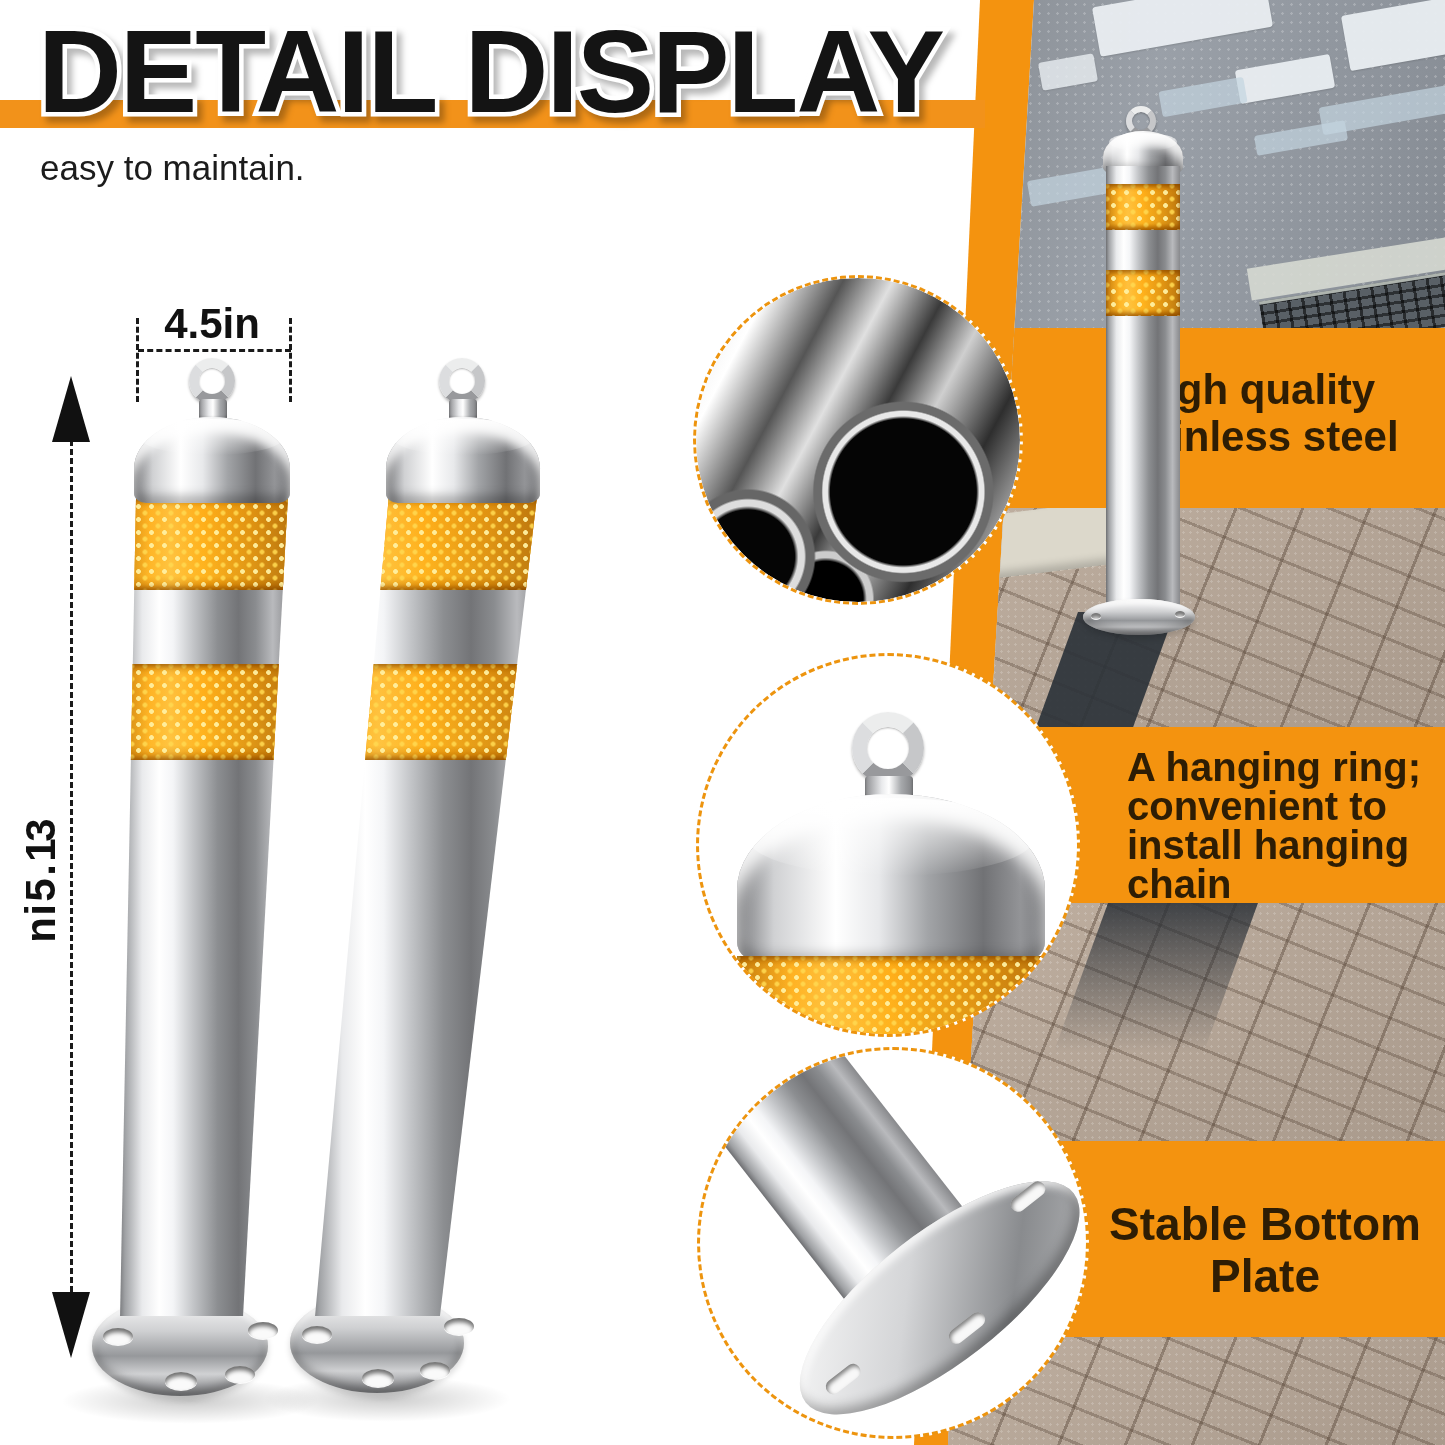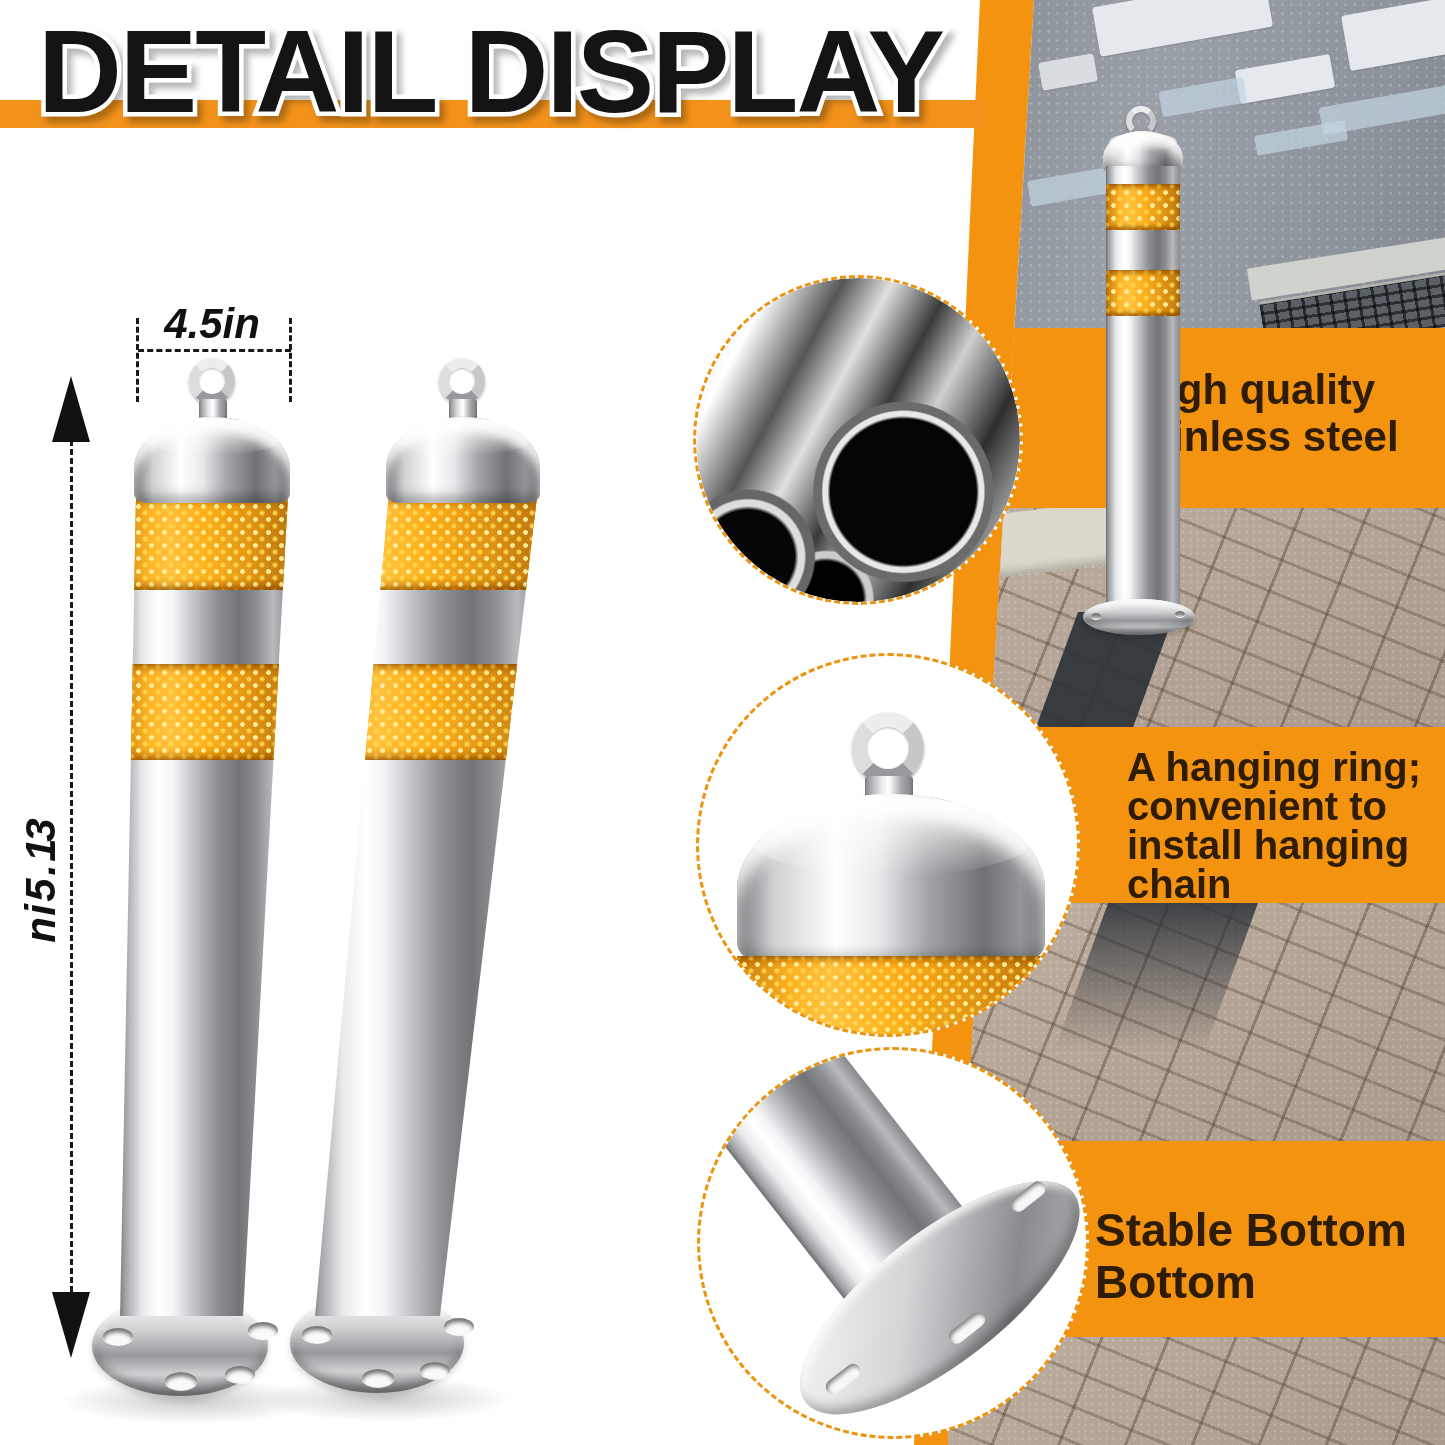--- a/index.html
+++ b/index.html
@@ -10,21 +10,21 @@
   }
   .abs { position:absolute; }
 
   
   .title-bar { left:0; top:100px; width:985px; height:28px; background:#F2921A; z-index:5; }
   .title-svg { left:34px; top:8px; z-index:6; filter:drop-shadow(5px 6px 3px rgba(0,0,0,.28)); }
   .description { left:40px; top:146px; width:930px; z-index:6;
     font-size:35px; line-height:43px; color:#1c1c1c; }
 
   
-  .dim { z-index:7; color:#111;font-style:italic; }
+  .dim { z-index:7; color:#111; }
   .dim-width-label { left:128px; top:300px; width:168px; text-align:center;
     font-size:42px; font-weight:bold; }
   .dash-h { border-top:3px dashed #1a1a1a; }
   .dash-v { border-left:3px dashed #1a1a1a; }
   .dim-h-line { left:138px; top:349px; width:153px; height:0; }
   .dim-tick-left { left:136px; top:318px; width:0; height:84px; }
   .dim-tick-right { left:289px; top:318px; width:0; height:84px; }
   .varrow-line { left:70px; top:440px; width:0; height:852px; }
   .tri-up { left:52px; top:376px; width:0; height:0;
     border-left:19px solid transparent; border-right:19px solid transparent;
@@ -117,21 +117,21 @@
   .shadow2 { left:1108px; top:903px; width:150px; height:175px;
     background:linear-gradient(180deg, rgba(42,48,55,.85), rgba(42,48,55,0) 85%);
     transform:skewX(-20deg); transform-origin:top left; }
   .band { left:900px; width:545px; background:#F4930F; }
   .band-1 { top:328px; height:180px; }
   .band-2 { top:727px; height:176px; }
   .band-3 { top:1141px; height:196px; }
   .band-text { color:#2e1d04; font-weight:600; z-index:3; }
   .bt-1 { left:1090px; top:366px; width:330px; text-align:center; font-size:42px; line-height:47px; }
   .bt-2 { left:1127px; top:748px; width:330px; text-align:left; font-size:40px; line-height:39px; }
-  .bt-3 { left:1095px; top:1198px; width:340px; text-align:left; font-size:46px; line-height:52px;margin-top:6px; }
+  .bt-3 { left:1095px; top:1198px; width:340px; text-align:center; font-size:46px; line-height:52px; }
 
   
   .mini { z-index:3; }
   .mini-ring { left:1126px; top:106px; width:30px; height:30px; border-width:6px; }
   .mini-cap { left:1103px; top:131px; width:80px; height:42px;
     border-radius:40px 40px 8px 8px / 26px 26px 6px 6px; }
   .mini-shaft { left:1106px; top:166px; width:74px; height:446px; }
   .mini-band-a { left:1106px; top:184px; width:74px; height:46px; }
   .mini-band-b { left:1106px; top:270px; width:74px; height:46px; }
   .mini-flange { left:1083px; top:599px; width:112px; height:36px; }
@@ -205,21 +205,21 @@
     <div>High quality</div>
     <div>stainless steel</div>
   </div>
   <div class="abs band-text bt-2">
     <div>A hanging ring;</div>
     <div>convenient to</div>
     <div>install hanging chain</div>
   </div>
   <div class="abs band-text bt-3">
     <div>Stable Bottom</div>
-    <div>Bottom</div>
+    <div>Plate</div>
   </div>
 
   <div class="abs mini ring mini-ring"></div>
   <div class="abs mini cap mini-cap"></div>
   <div class="abs mini metal-h mini-shaft"></div>
   <div class="abs mini reflect mini-band-a"></div>
   <div class="abs mini reflect mini-band-b"></div>
   <div class="abs mini flange mini-flange">
     <div class="abs hole mini-hole" style="left:8px;top:14px;"></div>
     <div class="abs hole mini-hole" style="left:92px;top:12px;"></div>
@@ -245,20 +245,21 @@
         <div class="abs c3-hole" style="left:282px;top:32px;width:40px;height:15px;"></div>
       </div>
     </div>
   </div>
 
   <div class="abs title-bar"></div>
   <svg class="abs title-svg" width="950" height="135" viewBox="0 0 950 135">
     <text x="4" y="104" font-family="Liberation Sans, sans-serif" font-size="116" font-weight="bold" letter-spacing="-2" textLength="905" lengthAdjust="spacingAndGlyphs" fill="#141414" stroke="#ffffff" stroke-width="9" paint-order="stroke">DETAIL DISPLAY</text>
   </svg>
   <div class="abs description">
+    <div>easy to maintain.</div>
   </div>
 
   <div class="abs dim dim-width-label">4.5in</div>
   <div class="abs dim dash-h dim-h-line"></div>
   <div class="abs dim dash-v dim-tick-left"></div>
   <div class="abs dim dash-v dim-tick-right"></div>
   <div class="abs dim dash-v varrow-line"></div>
   <div class="abs dim tri-up"></div>
   <div class="abs dim tri-down"></div>
   <div class="abs dim dim-height-label vert-chars">

